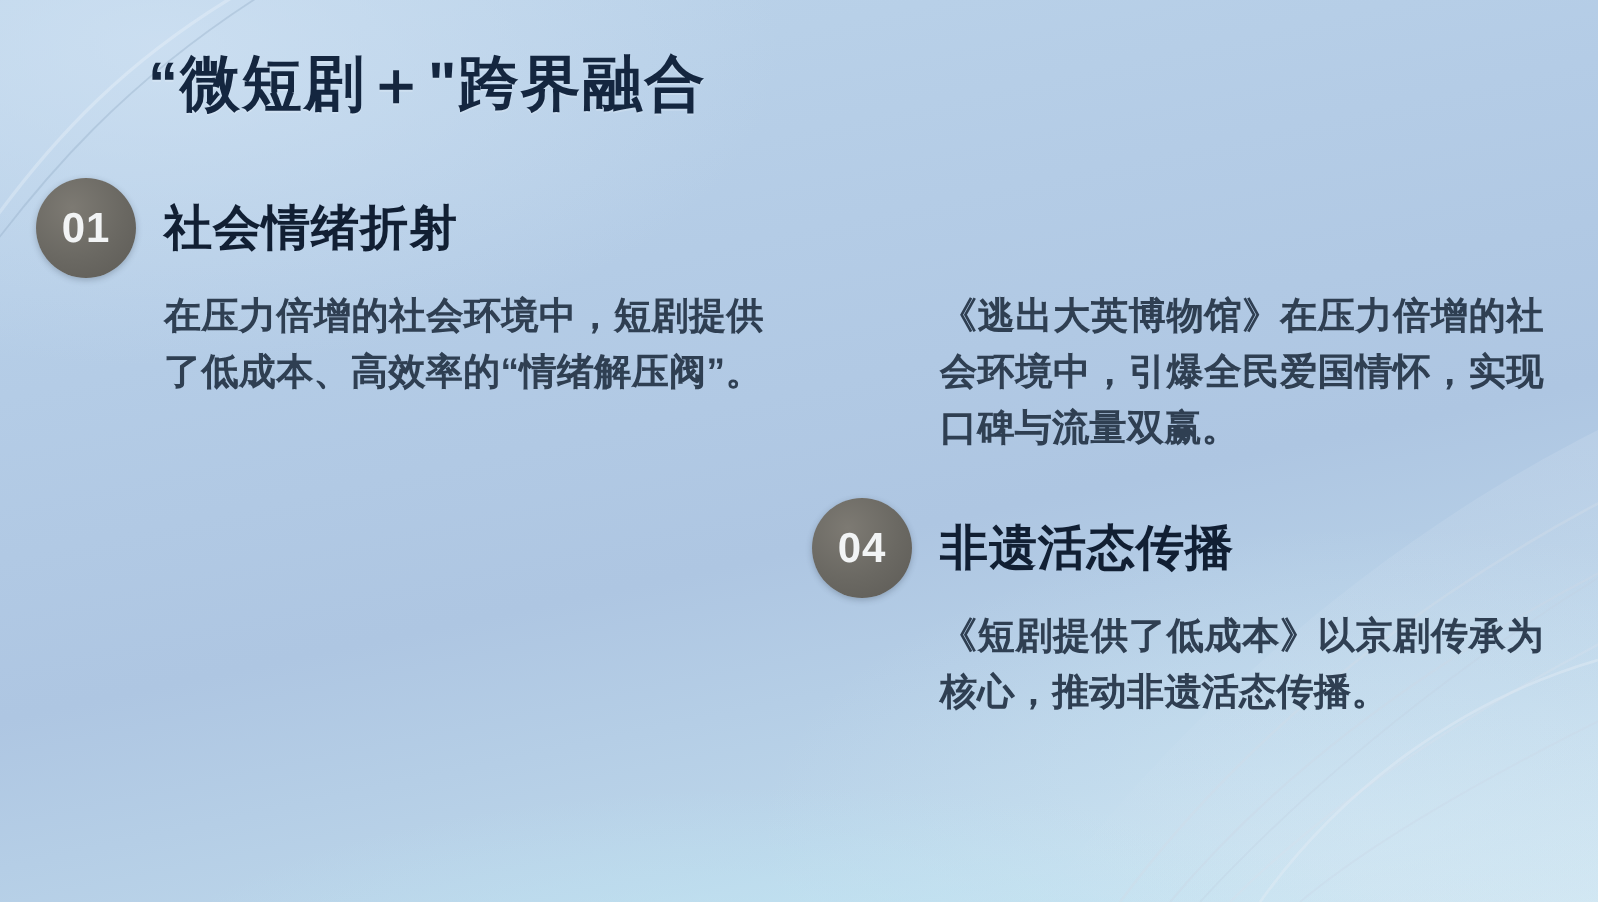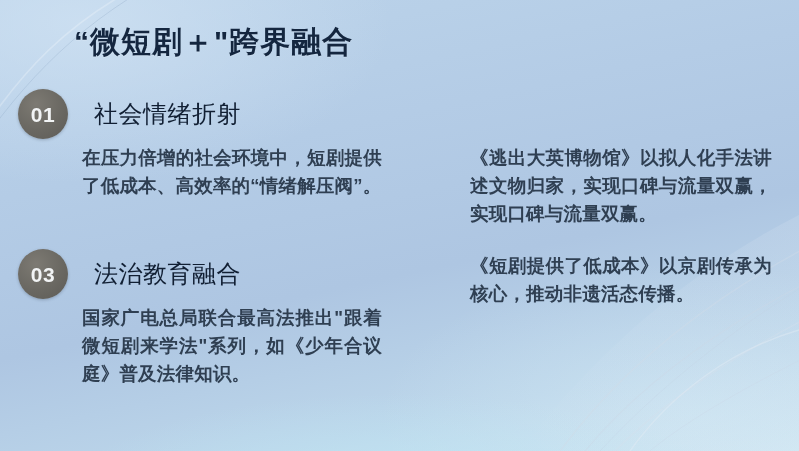--- a/index.html
+++ b/index.html
@@ -78,23 +78,23 @@
     display: flex;
     align-items: center;
     justify-content: center;
     color: #f2f4f5;
     font-size: 21px;
     font-weight: 700;
     letter-spacing: 0.5px;
     line-height: 1;
   }
   .item-title {
-    margin-left: 26px;
+    margin-left: 14px;
     font-size: 24px;
-    font-weight: 400;
+    font-weight: 700;
     color: #111f33;
     letter-spacing: 0.5px;
     white-space: nowrap;
   }
   .item-body {
     margin-left: 64px;
     margin-top: 4px;
     width: 300px;
     font-size: 18.5px;
     line-height: 1.52;
@@ -150,29 +150,26 @@
       <div class="item-head">
         <div class="badge">01</div>
         <div class="item-title">社会情绪折射</div>
       </div>
       <div class="item-body">在压力倍增的社会环境中，短剧提供了低成本、高效率的“情绪解压阀”。</div>
     </div>
 
     <div class="item col-r row-1">
       <div class="item-head">
       </div>
-      <div class="item-body">《逃出大英博物馆》以拟人化手法讲述文物归家，实现口碑与流量双赢，实现口碑与流量双赢。</div>
+      <div class="item-body">《逃出大英博物馆》在压力倍增的社会环境中，引爆全民爱国情怀，实现口碑与流量双赢。</div>
     </div>
 
-    <div class="item col-l row-2">
-      <div class="item-head">
-        <div class="badge">03</div>
-        <div class="item-title">法治教育融合</div>
-      </div>
-      <div class="item-body">国家广电总局联合最高法推出"跟着微短剧来学法"系列，如《少年合议庭》普及法律知识。</div>
-    </div>
 
     <div class="item col-r row-2">
+      <div class="item-head">
+        <div class="badge">04</div>
+        <div class="item-title">非遗活态传播</div>
+      </div>
       <div class="item-body">《短剧提供了低成本》以京剧传承为核心，推动非遗活态传播。</div>
     </div>
 
   </div>
 </div>
 
 </body></html>

